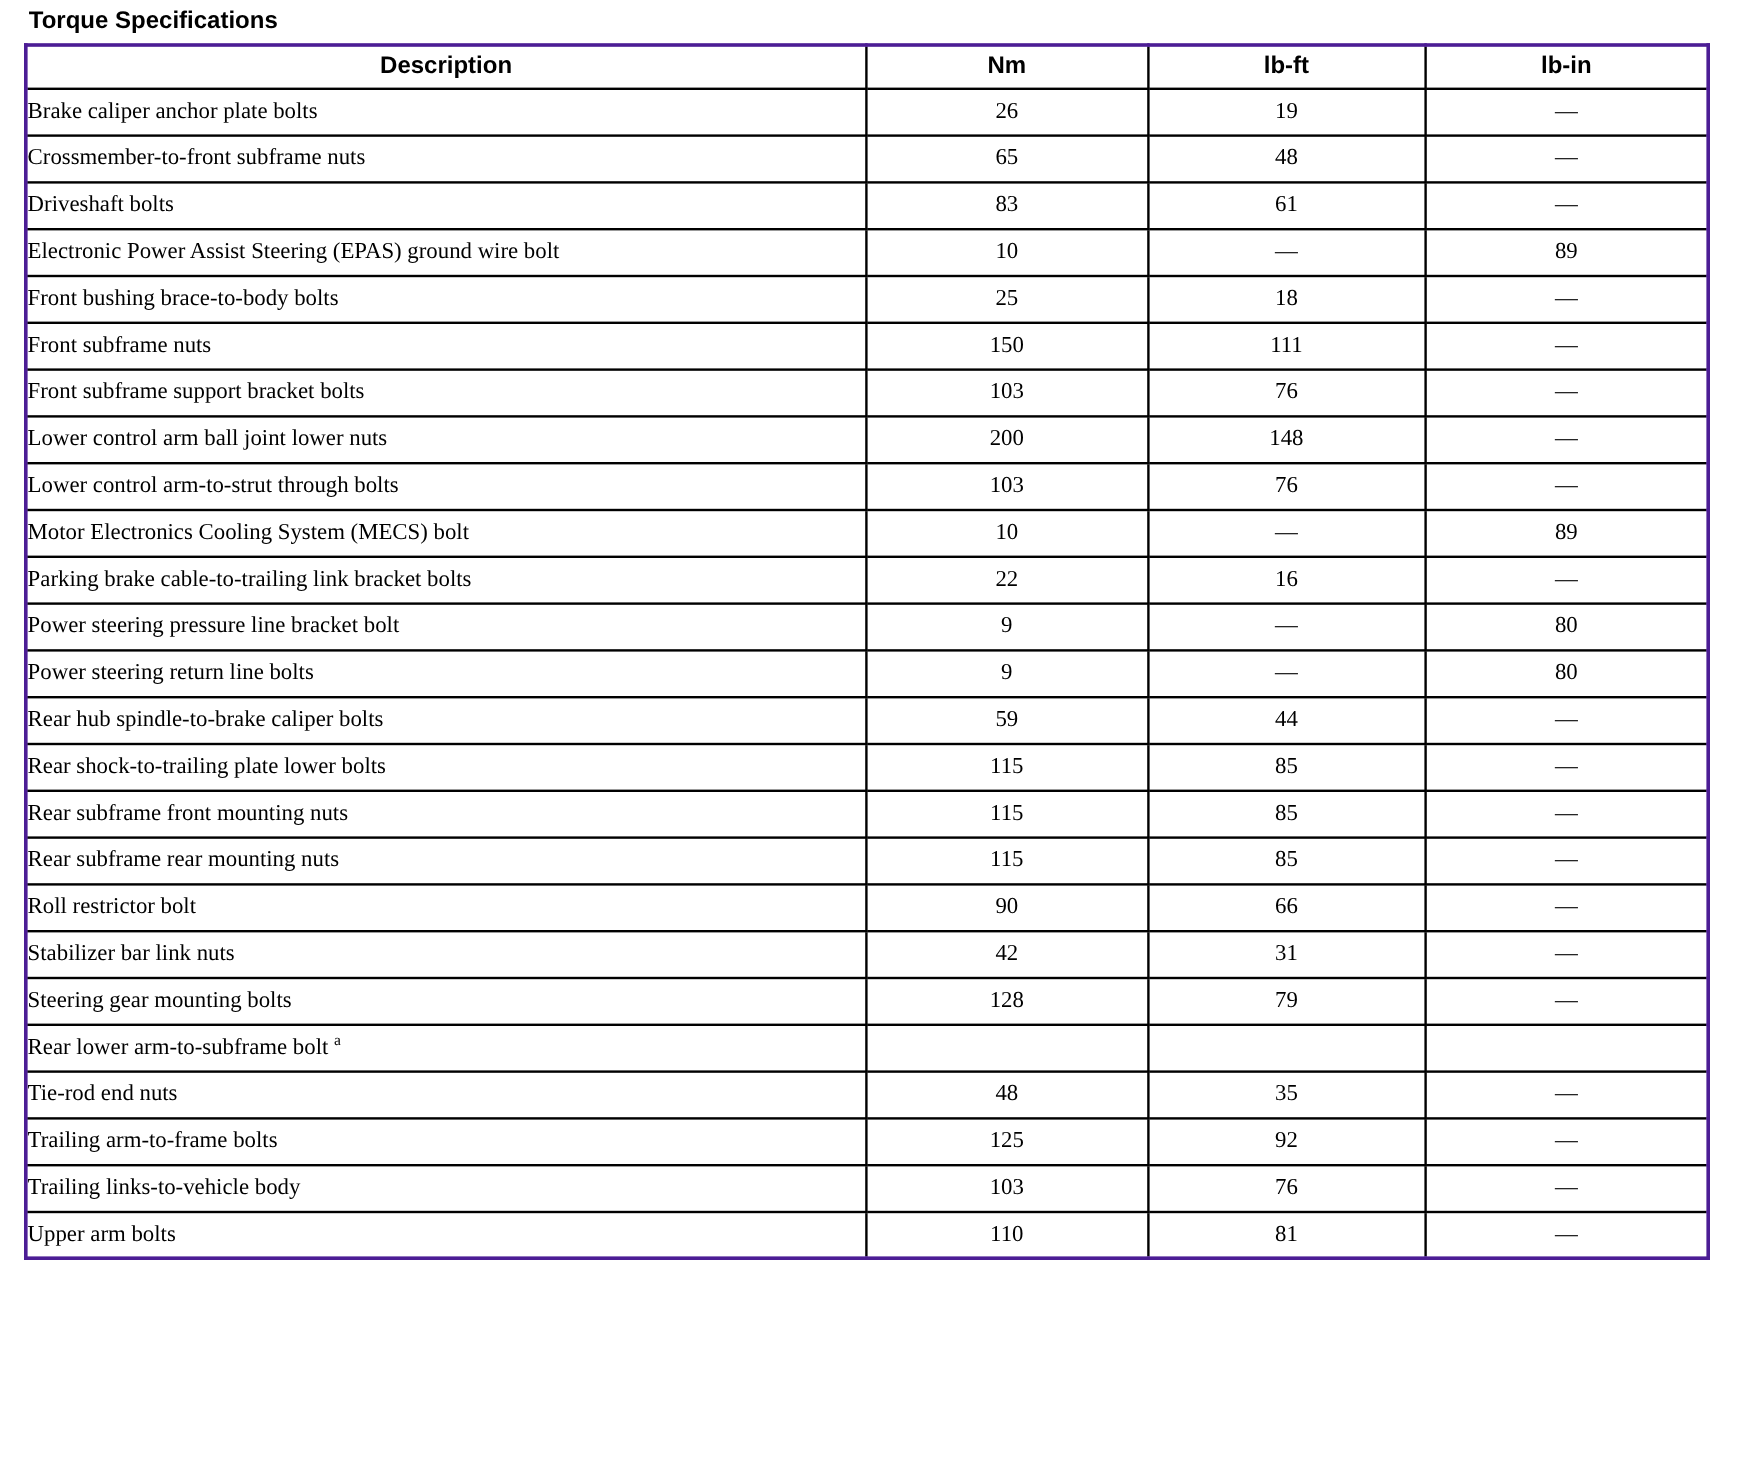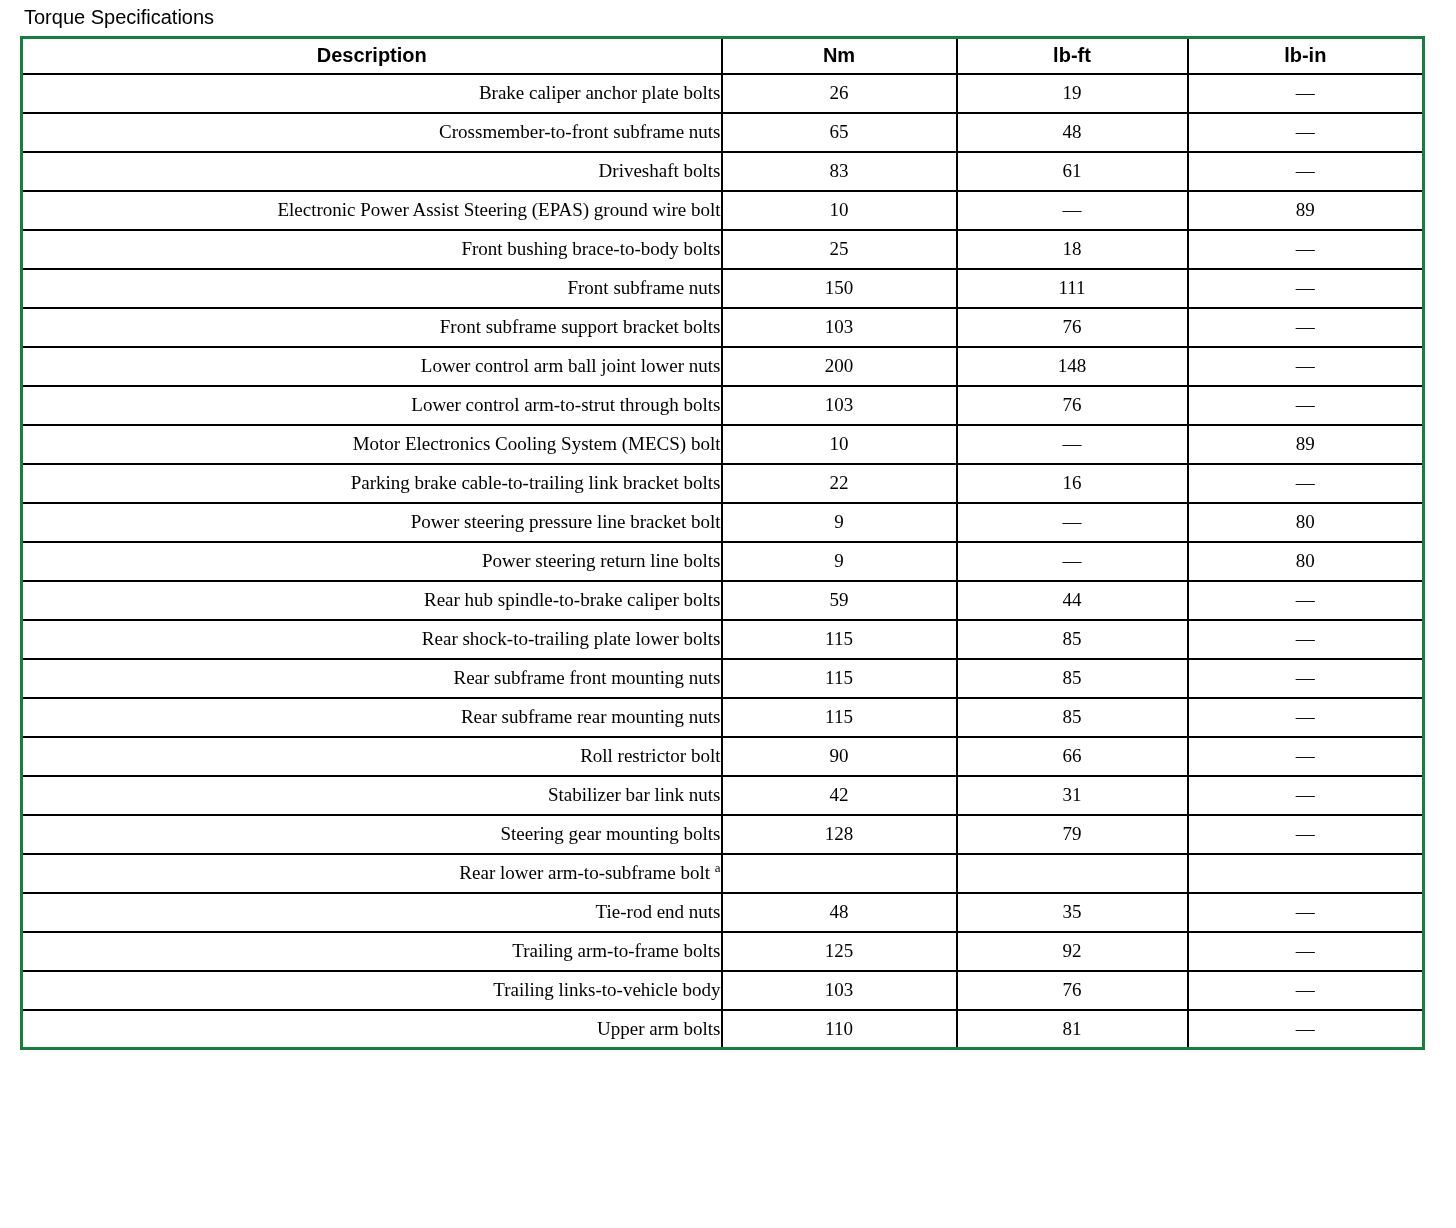--- a/index.html
+++ b/index.html
@@ -12,30 +12,30 @@
     font-family: "Liberation Serif", serif;
     color: #000000;
   }
   .page {
     width: 1456px;
     height: 1228px;
     position: relative;
   }
   .title {
     font-family: "Liberation Sans", sans-serif;
-    font-weight: normal;
+    font-weight: bold;
     font-size: 20px;
     padding: 6px 0 7px 24px;
   }
   table.torque {
     border-collapse: collapse;
     margin-left: 20px;
     width: 1402px;
     table-layout: fixed;
-    border: 3px solid #15803d;
+    border: 3px solid #4c1d95;
   }
   table.torque th,
   table.torque td {
     border: 2px solid #000000;
     overflow: hidden;
     white-space: nowrap;
   }
   table.torque th {
     font-family: "Liberation Sans", sans-serif;
     font-weight: bold;
@@ -43,21 +43,21 @@
     text-align: center;
     height: 36px;
     padding: 0;
   }
   table.torque td {
     font-size: 19px;
     height: 39px;
     padding: 0;
   }
   td.desc {
-    text-align: right;
+    text-align: left;
     padding-left: 10px;
   }
   td.num {
     text-align: center;
   }
   sup.footnote {
     font-size: 13px;
     line-height: 0;
   }
 </style>

